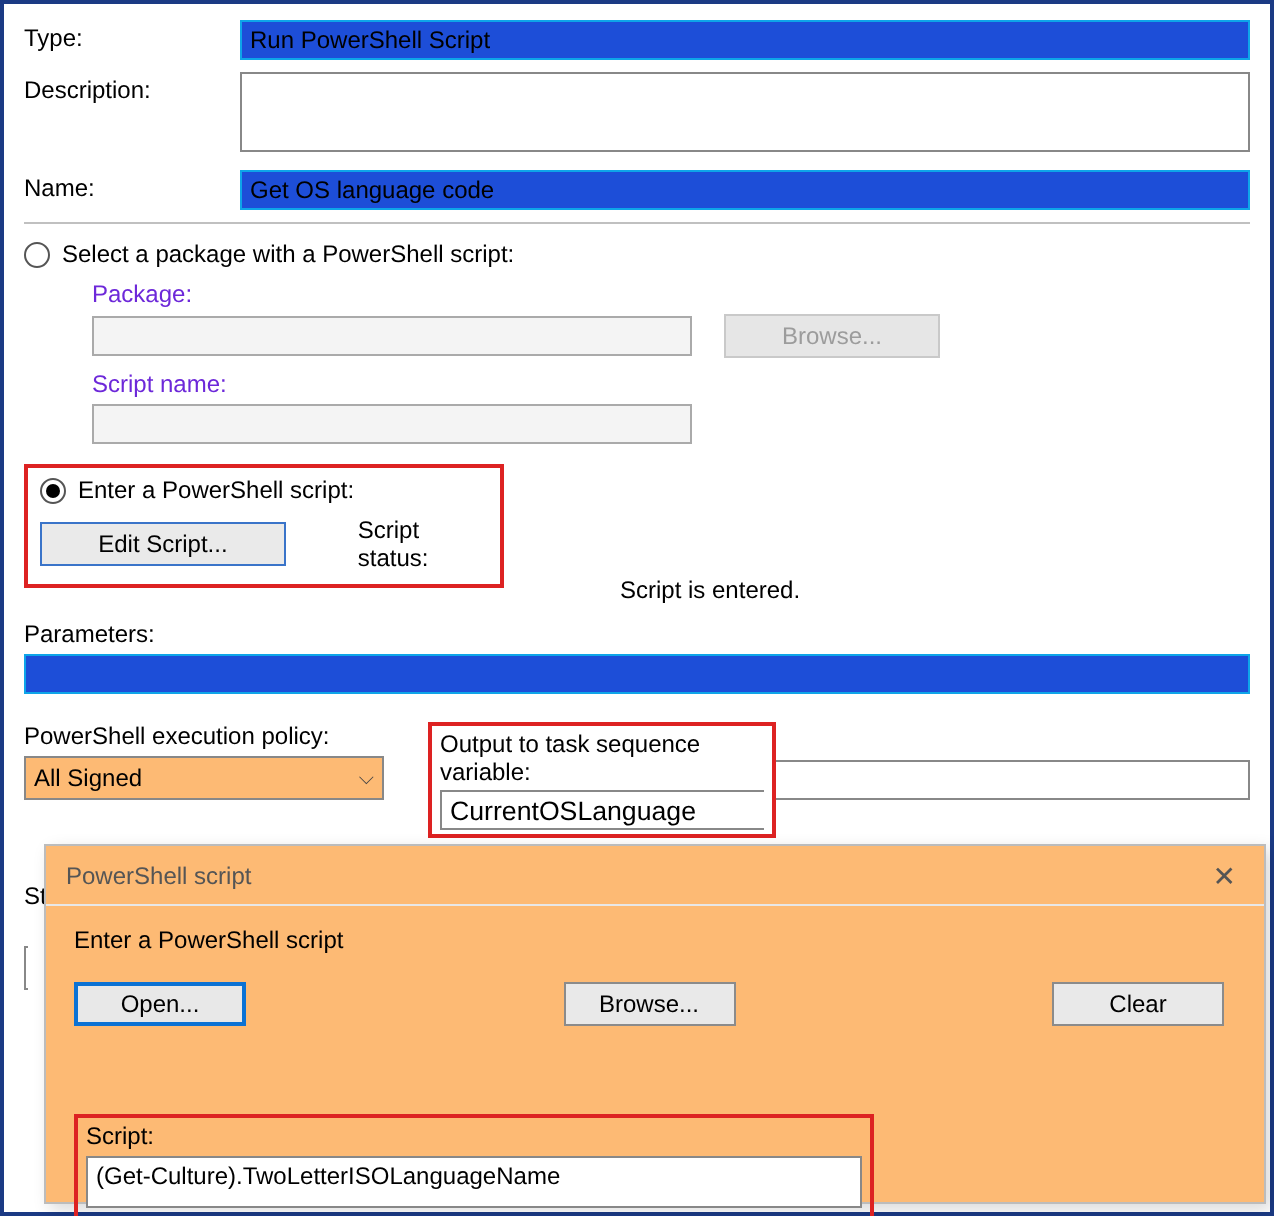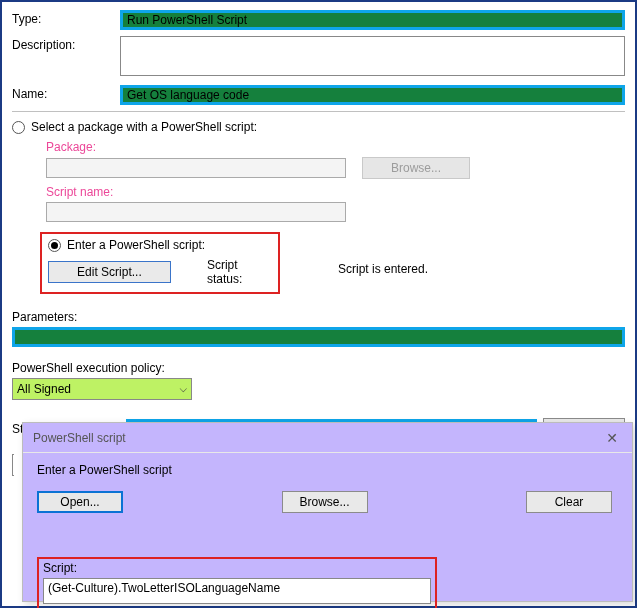--- a/index.html
+++ b/index.html
@@ -20,45 +20,45 @@
     height: 608px;
     padding: 8px 10px 0 10px;
     position: relative;
   }
   .row { display: flex; align-items: flex-start; margin-bottom: 6px; }
   .lbl { width: 108px; padding-top: 2px; }
   .field { flex: 1; }
   input[type="text"].tf {
     width: 100%;
     height: 20px;
-    border: 3px solid #0ea5e9;
+    border: 1px solid #0ea5e9;
     padding: 1px 4px;
     font: inherit;
-    background: #15803d;
+    background: #1d4ed8;
   }
   textarea.tf {
     width: 100%;
     height: 40px;
     border: 1px solid #888;
     resize: none;
     font: inherit;
     padding: 2px 4px;
     overflow-y: scroll;
   }
   .hr { border: none; border-top: 1px solid #c0c0c0; margin: 4px 0 8px 0; }
 
   .radio-row { display: flex; align-items: center; gap: 6px; margin: 4px 0 6px 0; }
   .radio {
     width: 13px; height: 13px; border: 1px solid #555; border-radius: 50%;
     display: inline-flex; align-items: center; justify-content: center; background: #fff;
   }
   .radio.checked::after { content: ""; width: 7px; height: 7px; background: #000; border-radius: 50%; }
 
   .indent { margin-left: 34px; }
-  .sublbl { color: #ec4899; margin-bottom: 3px; }
+  .sublbl { color: #6d28d9; margin-bottom: 3px; }
   .dis-input {
     height: 20px; border: 1px solid #aaa; background: #f4f4f4; width: 300px;
   }
   .pkg-row { display: flex; align-items: center; gap: 16px; margin-bottom: 6px; }
   .btn {
     height: 22px; border: 1px solid #8b8b8b; background: #e9e9e9;
     font: inherit; padding: 0 10px; cursor: pointer;
   }
   .btn-dis {
     height: 22px; border: 1px solid #c9c9c9; background: #e6e6e6;
@@ -78,21 +78,21 @@
     height: 22px; width: 130px; border: 1px solid #3a74c9; background: #eaeaea;
     font: inherit; cursor: pointer;
   }
 
   .params { margin-top: 8px; }
   .params .tf { height: 20px; }
 
   .policy-row { display: flex; gap: 22px; align-items: flex-start; margin-top: 14px; }
   .policy-col { width: 180px; }
   .select {
-    width: 180px; height: 22px; border: 1px solid #888; background: #bef264;
+    width: 180px; height: 22px; border: 1px solid #888; background: #fdba74;
     display: flex; align-items: center; justify-content: space-between; padding: 0 4px;
   }
   .chev { font-size: 10px; color: #444; }
   .out-col { flex: 1; }
   .out-col .redbox-tight { margin-bottom: 0; }
   .out-extend {
     height: 20px; border-top:1px solid #888; border-right:1px solid #888; border-bottom:1px solid #888;
     flex:1; background:#fff; margin-top: 19px; border-left:none;
   }
   .out-wrap { display:flex; align-items:flex-start; }
@@ -105,21 +105,21 @@
   .startin-row { display:flex; align-items:center; gap:6px; margin-top:18px; }
   .startin-row .lbl2 { width:108px; }
   .startin-row .tf { flex:1; }
   .startin-row .btn { width:82px; }
 
   .frag-left { border:1px solid #888; border-right:none; height:22px; width:2px; margin-top:14px; }
 
   
   .dialog {
     position:absolute; left:20px; top:420px; width:611px; height:180px;
-    border:1px solid #bcbcbc; background:#c4b5fd;
+    border:1px solid #bcbcbc; background:#fdba74;
     box-shadow: 3px 3px 8px rgba(0,0,0,0.15);
   }
   .dlg-title {
     height:30px; display:flex; align-items:center; justify-content:space-between;
     padding: 0 8px 0 10px; color:#555; border-bottom:1px solid #e8e8e8;
   }
   .dlg-close { font-size:14px; color:#555; cursor:pointer; padding:2px 6px; }
   .dlg-body { padding:10px 14px; }
   .dlg-btns { display:flex; gap:10px; justify-content:space-between; margin:14px 6px 6px 0; }
   .dlg-btns .btn, .dlg-btns .btn-focus { width:86px; text-align:center; }
@@ -160,21 +160,21 @@
   <div class="indent">
     <div class="sublbl">Package:</div>
     <div class="pkg-row">
       <div class="dis-input"></div>
       <button class="btn-dis" disabled="">Browse...</button>
     </div>
     <div class="sublbl">Script name:</div>
     <div class="dis-input"></div>
   </div>
 
-  <div style="display:flex; align-items:flex-start; gap:0; margin-top:10px;margin-left:28px;">
+  <div style="display:flex; align-items:flex-end; gap:0; margin-top:10px;">
     <div class="redbox enter-block">
       <div class="radio-row" style="margin:0 0 0 0;">
         <span class="radio checked"></span>
         <span>Enter a PowerShell script:</span>
       </div>
       <div class="enter-row2">
         <button class="editbtn">Edit Script...</button>
         <span>Script status:</span>
       </div>
     </div>
@@ -189,20 +189,29 @@
   </div>
 
   <div class="policy-row">
     <div class="policy-col">
       <div style="margin-bottom:3px;">PowerShell execution policy:</div>
       <div class="select">
         <span>All Signed</span>
         <span class="chev">⌵</span>
       </div>
     </div>
+    <div class="out-col">
+      <div class="out-wrap">
+        <div class="redbox-tight out-left">
+          <div class="out-label">Output to task sequence variable:</div>
+          <input type="text" class="out-input-inner" value="CurrentOSLanguage" style="">
+        </div>
+        <div class="out-extend"></div>
+      </div>
+    </div>
   </div>
 
   <div class="startin-row">
     <div class="lbl2">Start in:</div>
     <input type="text" class="tf" value="" style="">
     <button class="btn">Browse...</button>
   </div>
 
   <div class="frag-left"></div>
 

